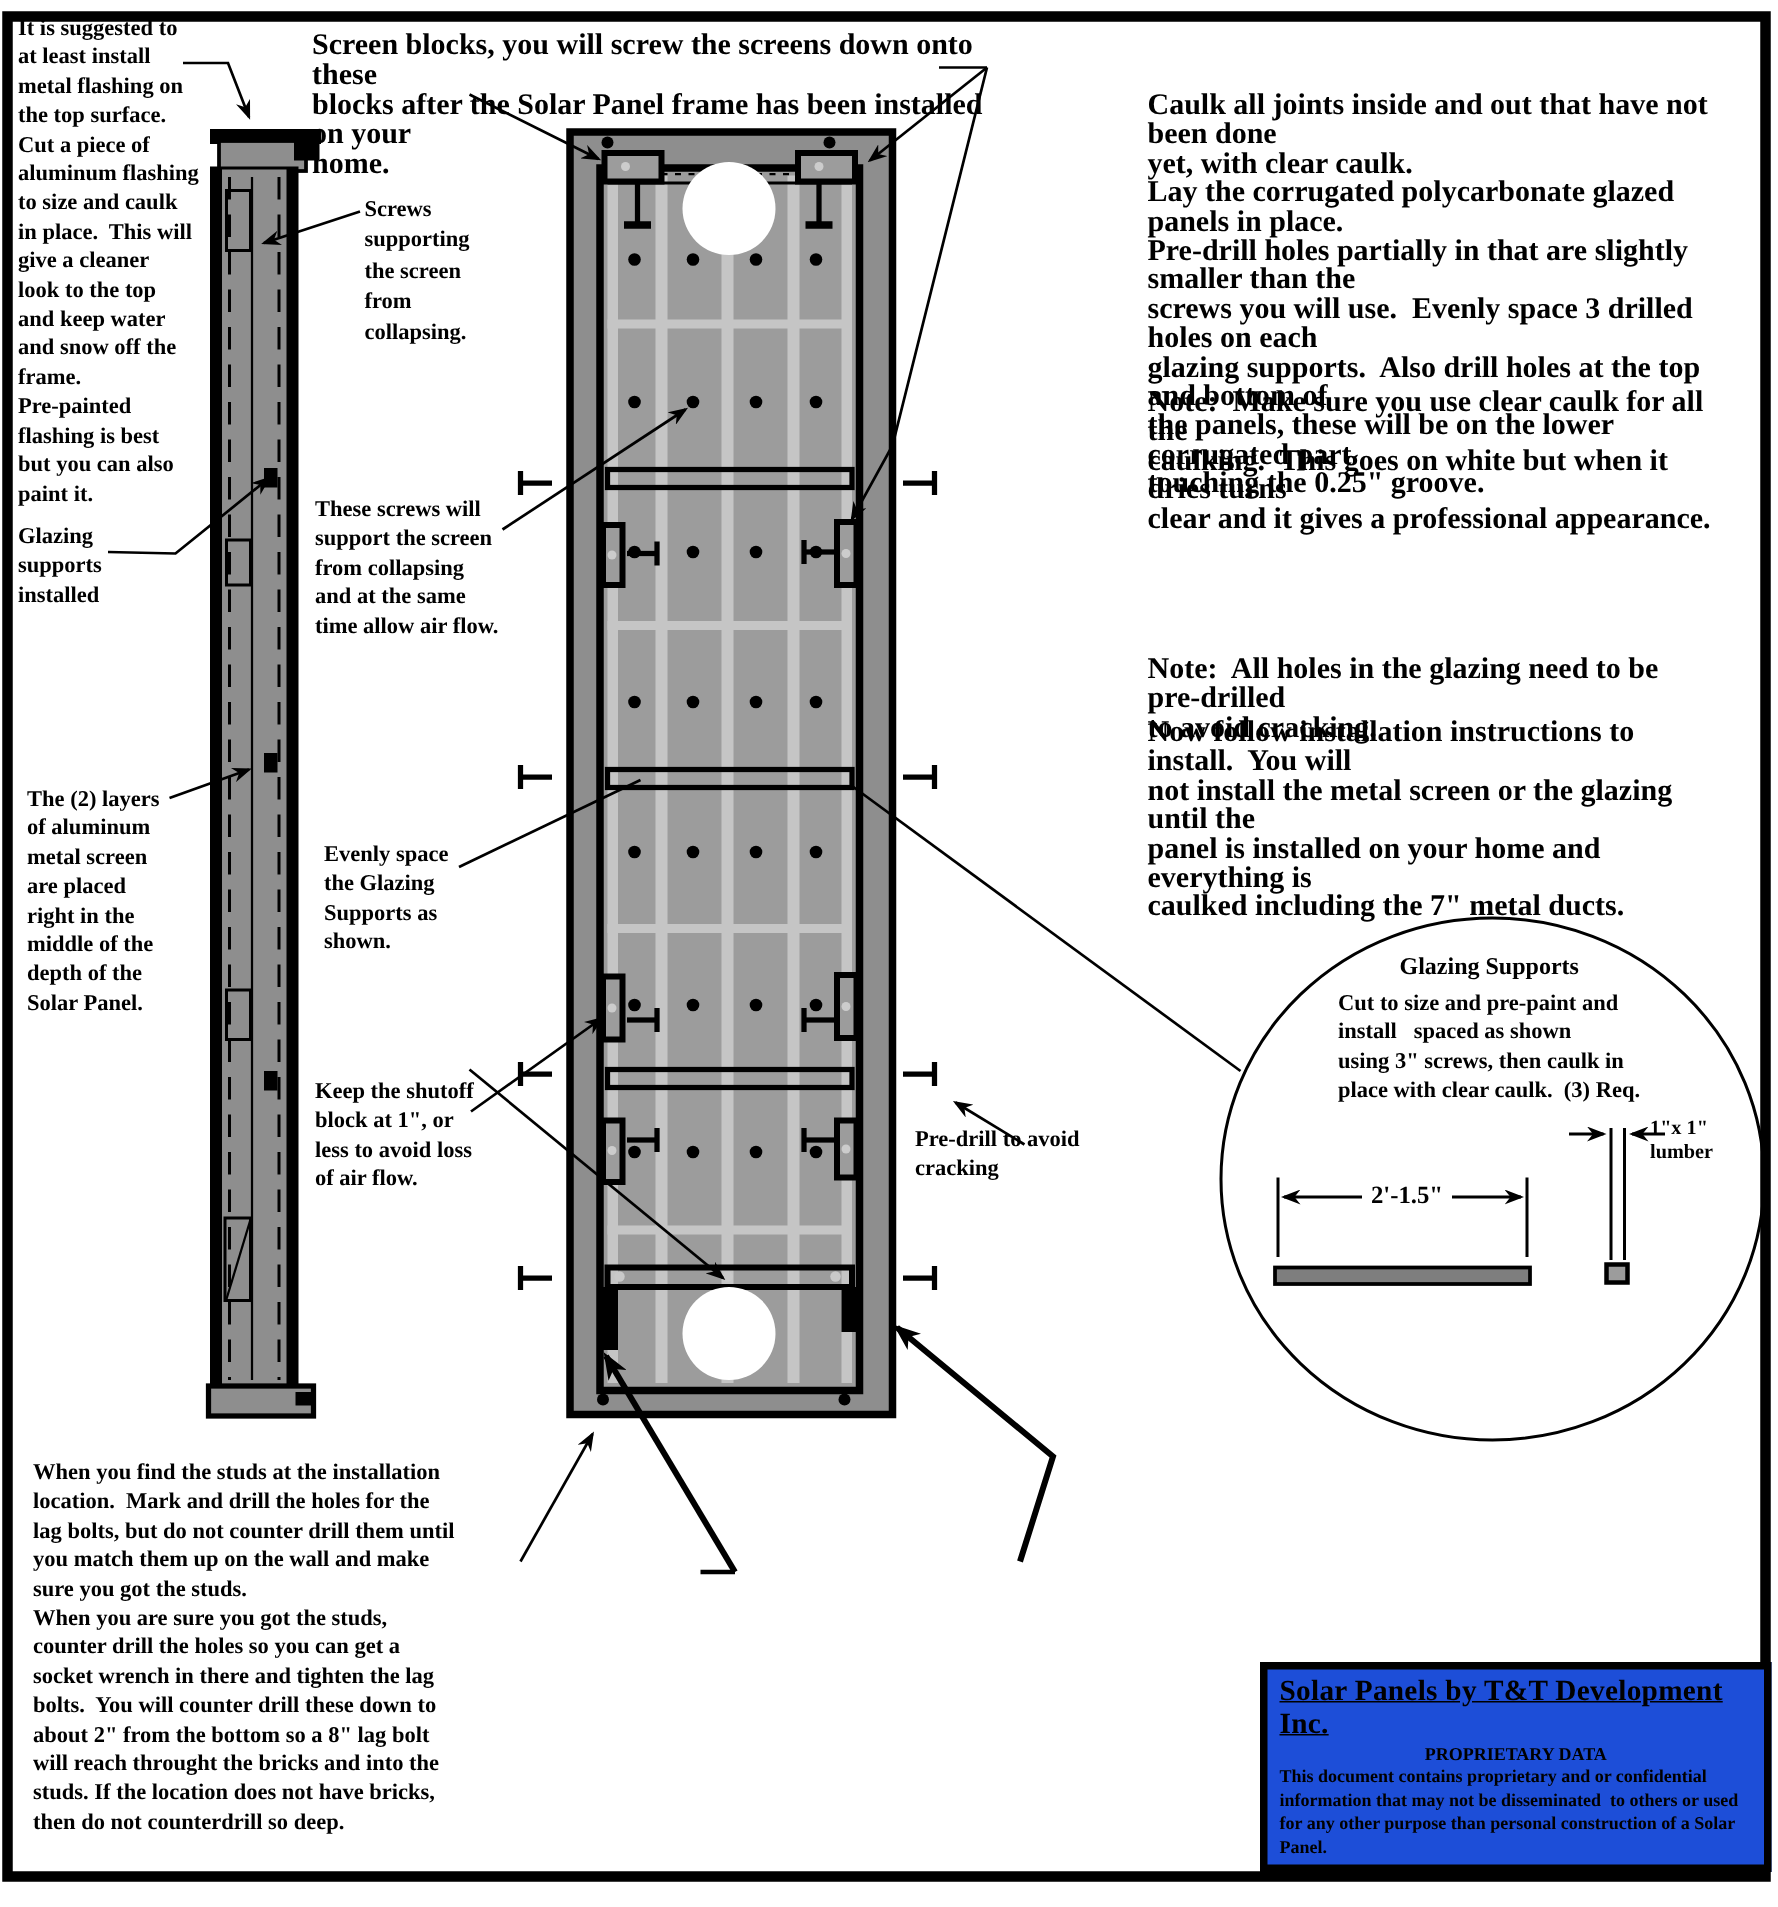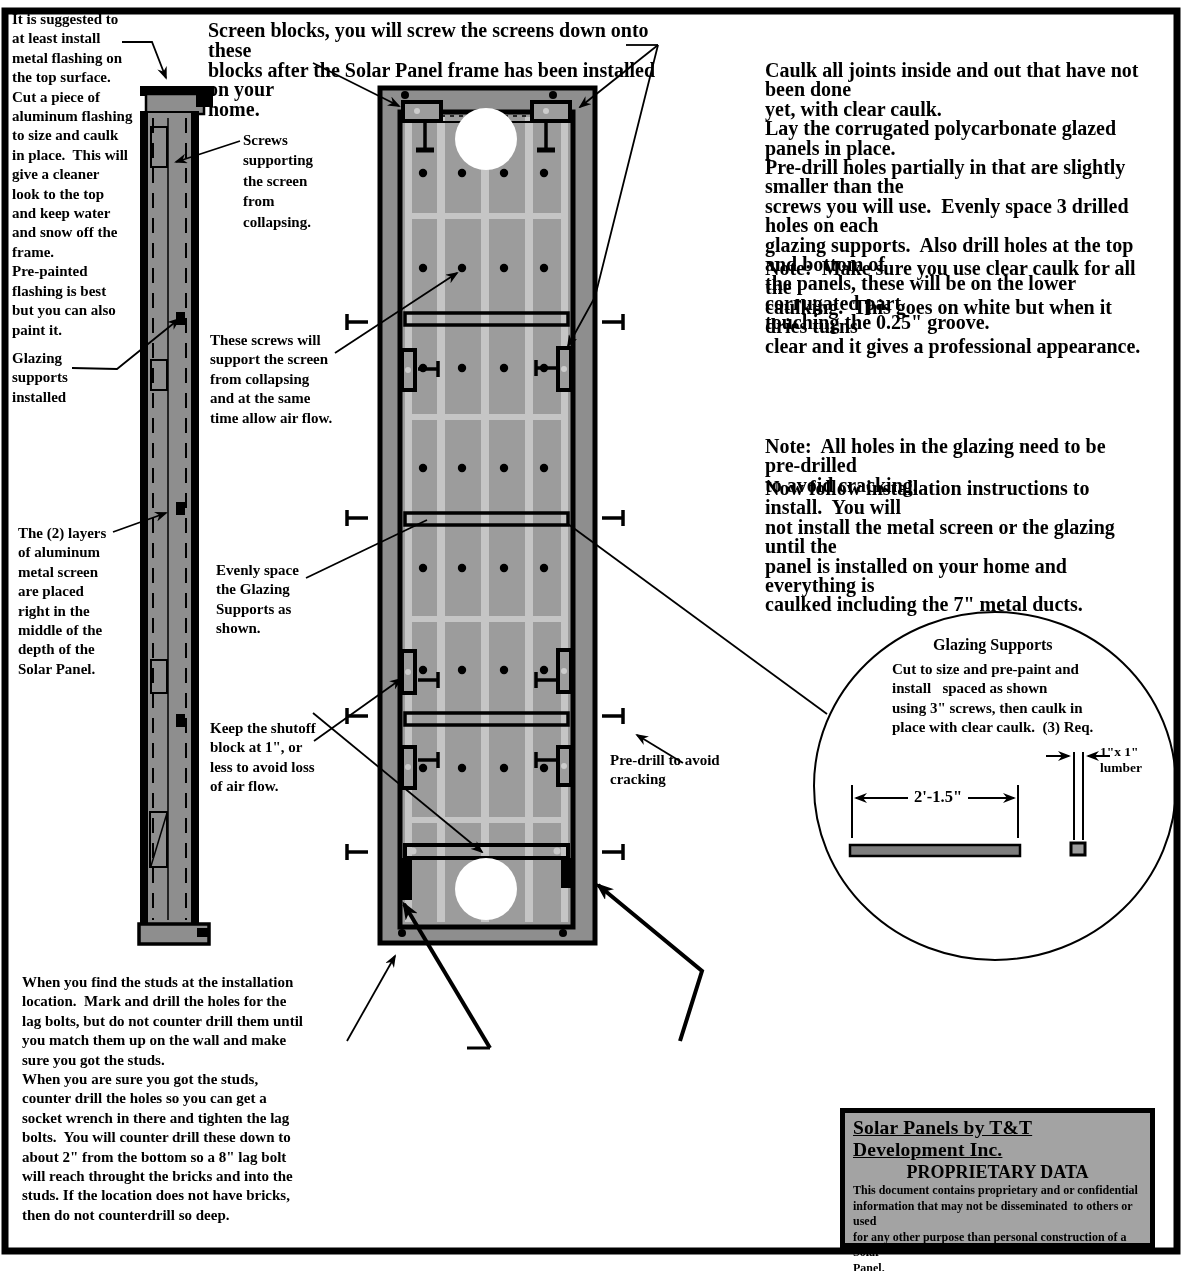--- a/index.html
+++ b/index.html
@@ -7,25 +7,25 @@
     position:relative; width:1185px; height:1271px; background:#ffffff;
     font-family:"Liberation Serif","DejaVu Serif",serif; font-weight:bold; color:#000;
     overflow:hidden;
   }
   #diagram { position:absolute; left:0; top:0; width:1185px; height:1271px; }
   .txt { position:absolute; white-space:pre-wrap; font-weight:bold; color:#000; }
   .fs15 { font-size:15px; line-height:19.4px; }
   .fs16 { font-size:20px; line-height:19.8px; }
   .fs145 { font-size:20px; line-height:19.4px; }
   #title-block {
-    position:absolute; left:840px; top:1108px; width:315px; height:140px;
-    border:5px solid #000; background:#a3a3a3; box-sizing:border-box; padding:4px 8px 2px 8px;
+    position:absolute; left:840px; top:1108px; width:341px; height:140px;
+    border:5px solid #000; background:#1d4ed8; box-sizing:border-box; padding:4px 8px 2px 8px;
   }
   #title-block .company { font-size:19.5px; text-decoration:underline; letter-spacing:.2px; }
-  #title-block .classification { font-size:18px; text-align:center; margin-top:1px; }
+  #title-block .classification { font-size:12px; text-align:center; margin-top:1px; }
   #title-block .disclaimer { font-size:12px; line-height:15.5px; white-space:pre-wrap; }
 </style>
 </head>
 <body>
 
 <div id="page">
 
   <svg id="diagram" viewBox="0 0 1185 1271" xmlns="http://www.w3.org/2000/svg">
     <defs>
       <marker id="ah" markerUnits="userSpaceOnUse" markerWidth="13" markerHeight="10" refX="11" refY="5" orient="auto">

